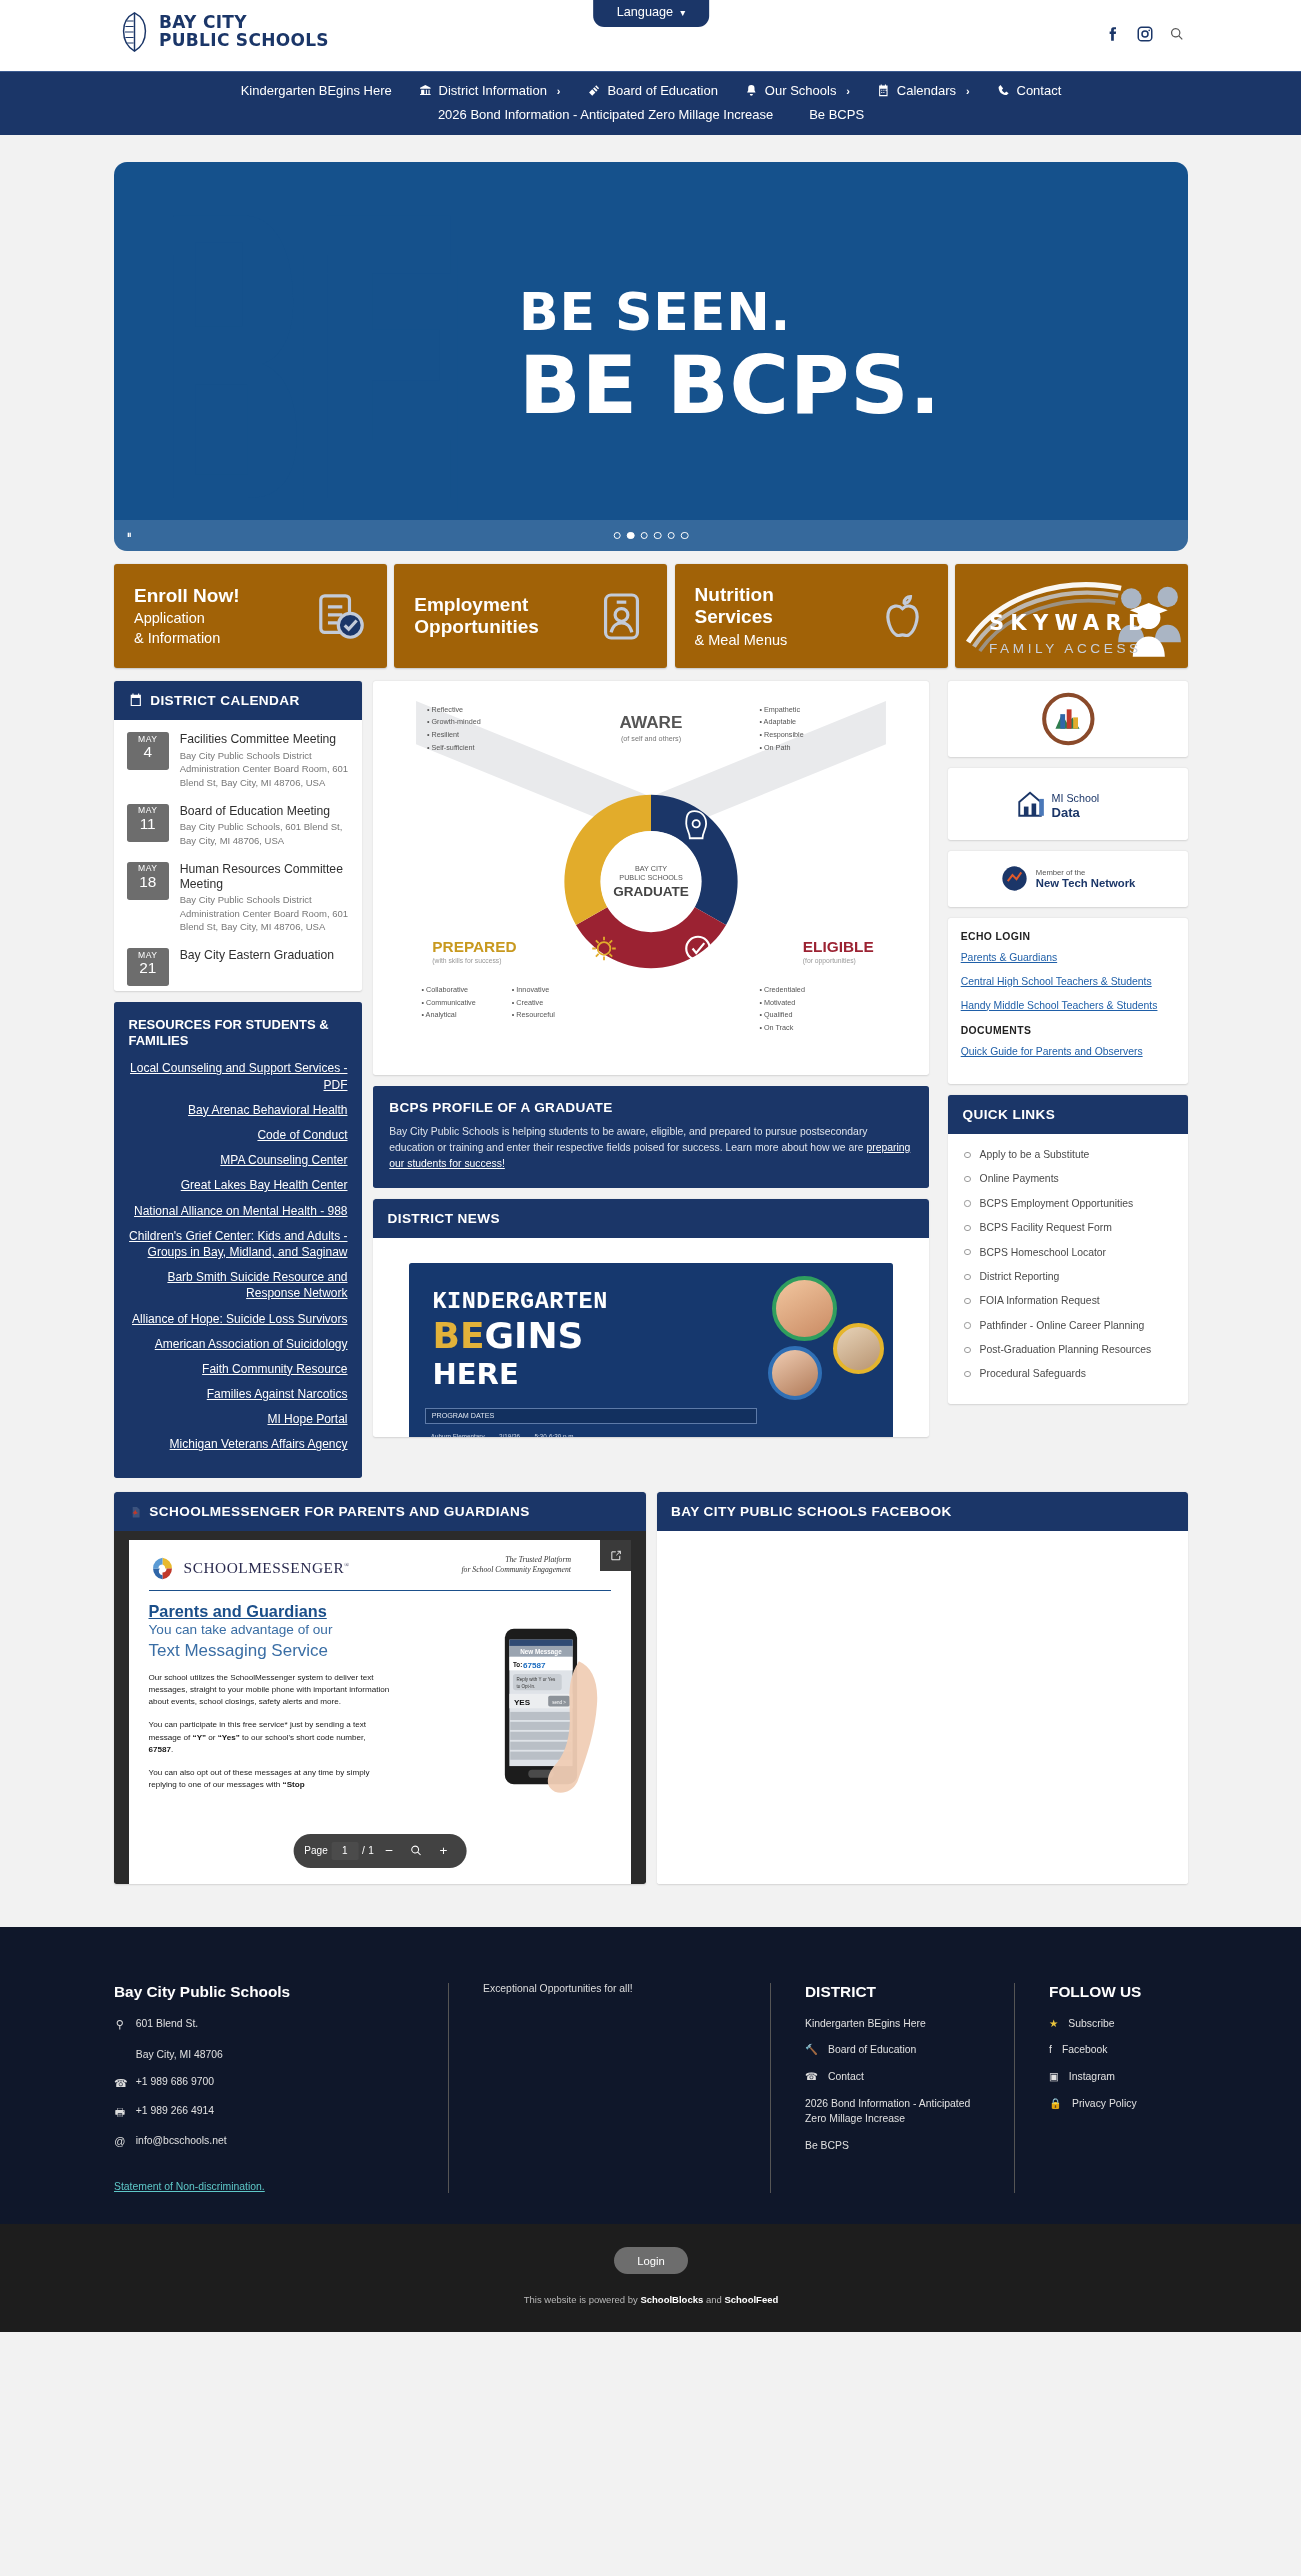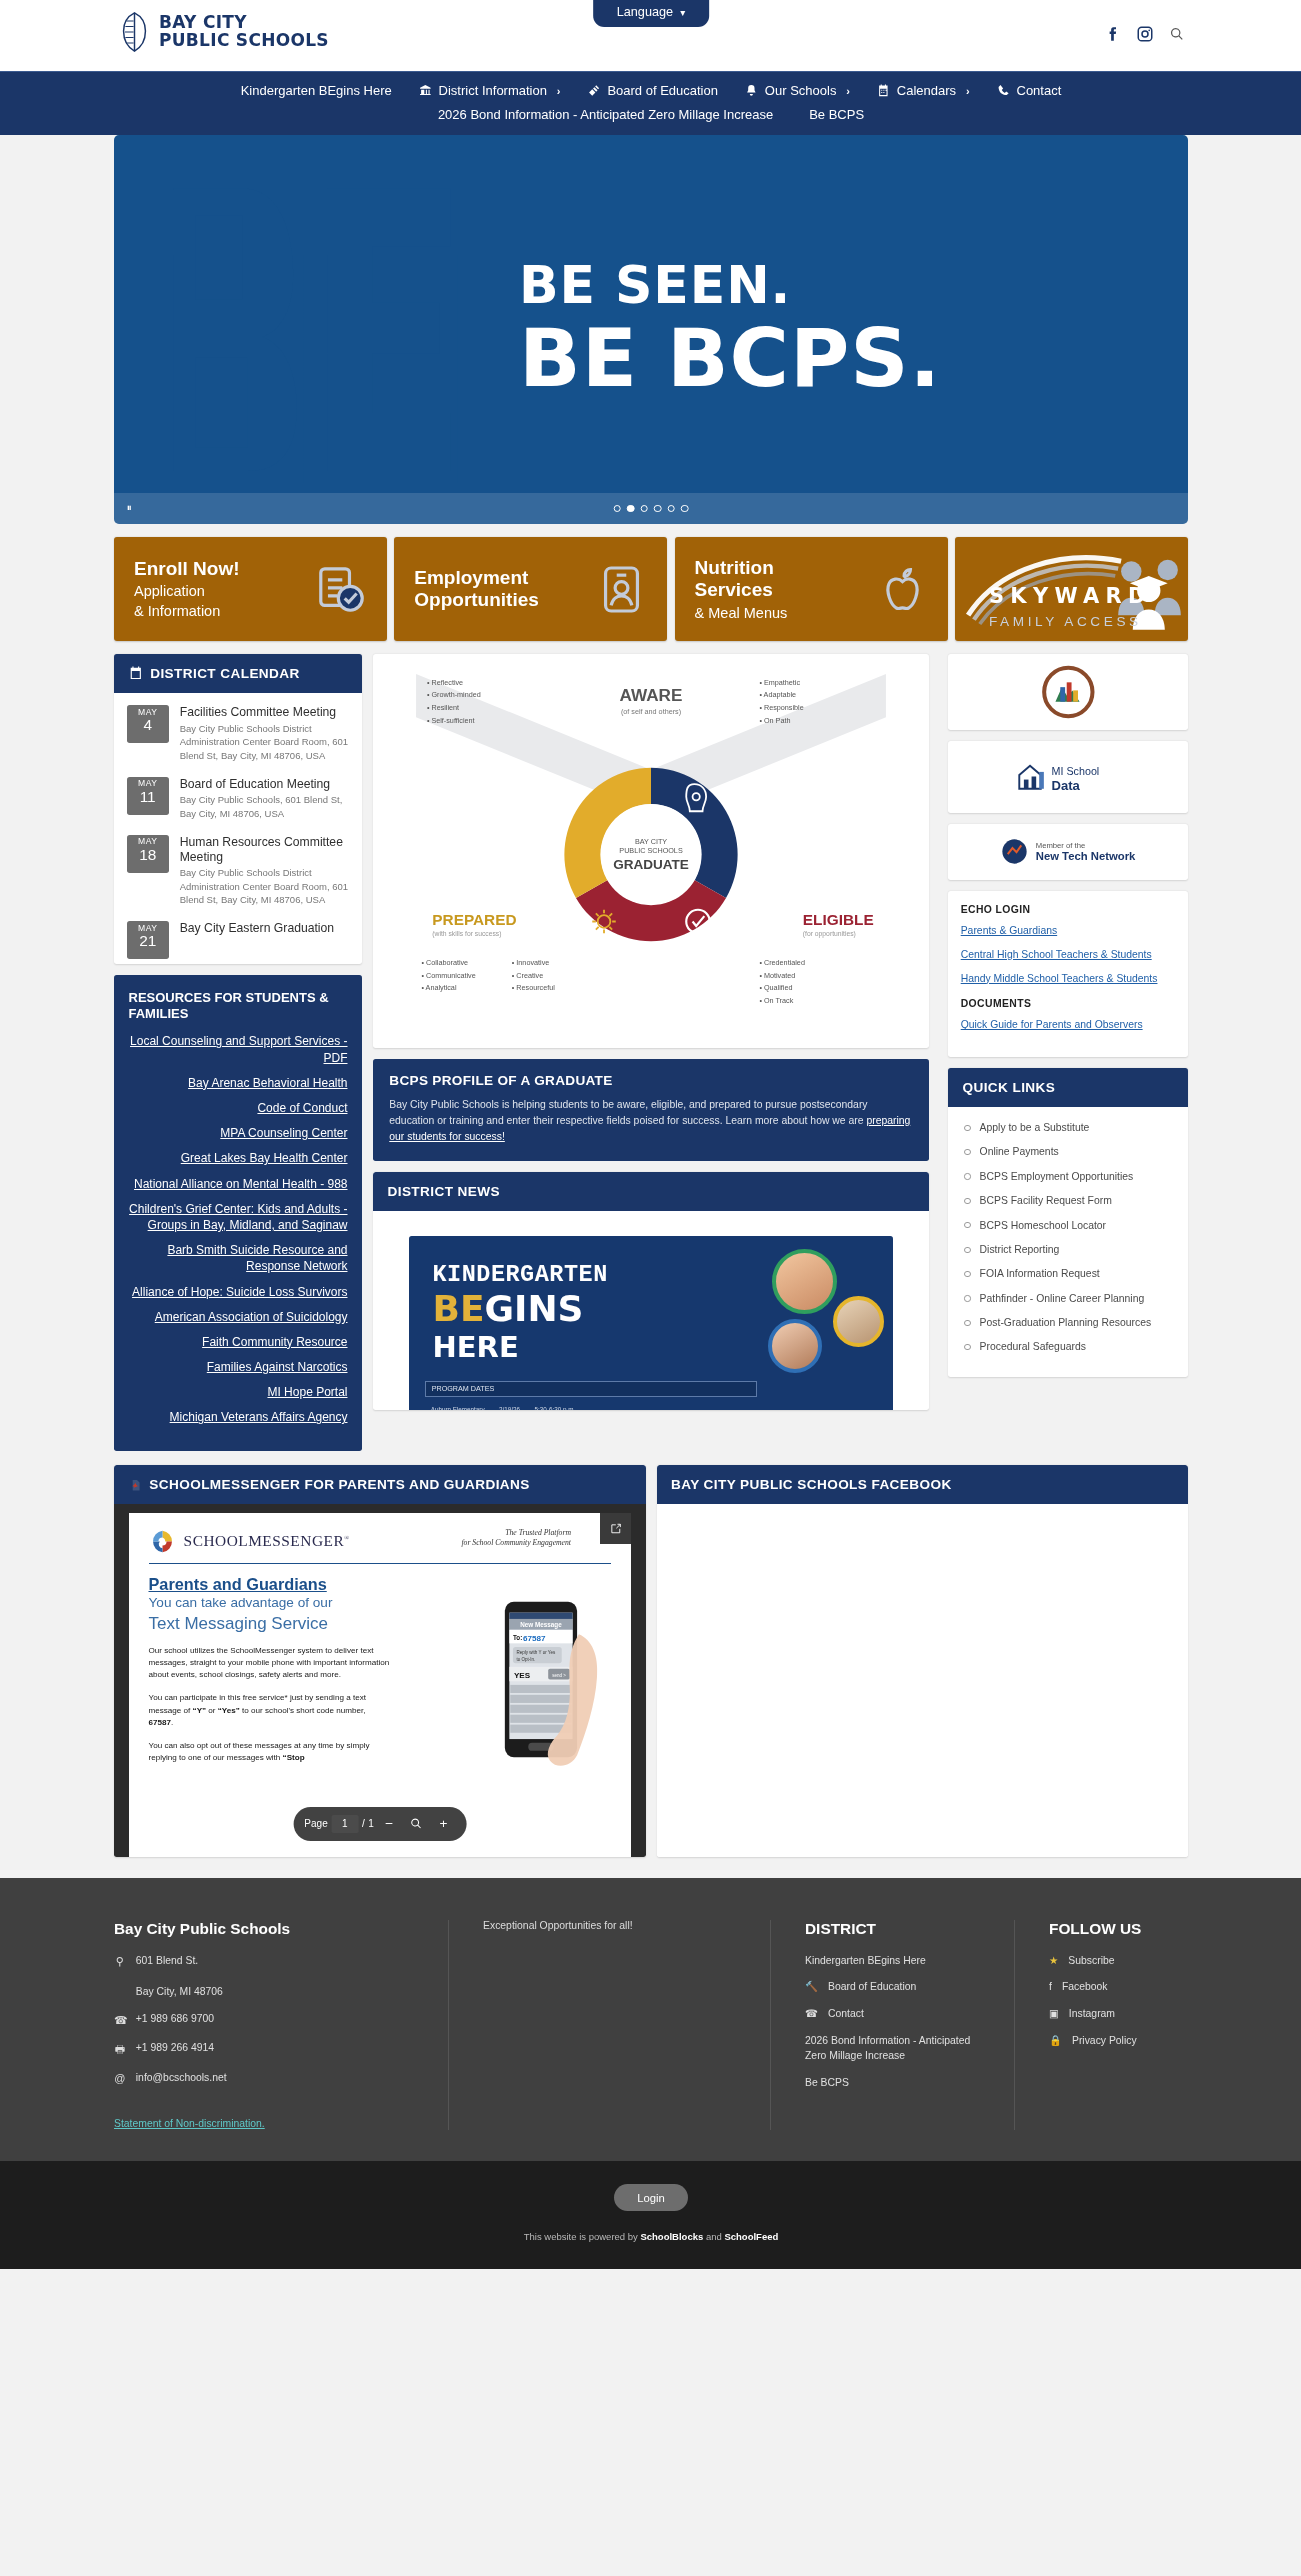--- a/index.html
+++ b/index.html
@@ -72,25 +72,26 @@
   }
   .nav-item .nico { width: 12.7px; height: 12.7px; fill: #fff; flex-shrink: 0; }
   .nav-item .caret { font-size: 11px; font-weight: bold; margin-left: 2.7px; }
 
   
   .page { width: 1302px; padding: 0 0 0 0; }
   .container { width: 1074px; margin: 0 auto; }
 
   
   .hero {
+    margin-top: 27px;
     height: 389px;
     background: #15518c;
     position: relative;
     overflow: hidden;
-    border-radius: 5px;
+    border-radius: 13px;
   }
   .hero-inner { display: flex; height: 100%; align-items: center; }
   .hero-be {
     position: relative;
     width: 316px; height: 307px;
     margin-left: 47px;
     flex-shrink: 0;
   }
   .hero-be .letter {
     position: absolute; top: 0;
@@ -250,21 +251,21 @@
   .pdf-toolbar {
     position:absolute; left:50%; transform: translateX(-50%); bottom: 16.3px;
     background: rgba(40,40,40,.88); border-radius: 20px; height: 34px;
     display:flex; align-items:center; gap: 3.6px; padding: 0 11px; color:#fff; font-size: 10px;
   }
   .pdf-toolbar input { width: 27px; background:#4b4b4b; border:none; color:#fff; font-size:10px; text-align:center; height:18px; border-radius:1.8px;}
   .pdf-toolbar .tb { width: 23.5px; height:23.5px; display:flex;align-items:center;justify-content:center; cursor:pointer; font-size: 13.6px;}
   .fb-body { height: 353px; background:#fff; }
 
   
-  footer { background: #404040; margin-top: 21px; padding: 42px 0 31px 0; }
+  footer { background: #0f172a; margin-top: 43px; padding: 56px 0 31px 0; }
   .fgrid { display:flex; }
   .fcol { padding-right: 25px; }
   .fcol.c1 { width: 334px; }
   .fcol.c2 { width: 322px; border-left: 0.9px solid #555; padding-left: 34px; }
   .fcol.c3 { width: 244px; border-left: 0.9px solid #555; padding-left: 34px; }
   .fcol.c4 { width: 172px; border-left: 0.9px solid #555; padding-left: 34px; }
   .f-title { color:#fff; font-size: 15.4px; font-weight:700; margin-bottom: 14.5px; }
   .f-line { color:#e0e0e0; font-size: 10.4px; line-height: 1.5; display:flex; gap:10px; margin-bottom: 11.8px; align-items:flex-start;}
   .f-line .fi { width: 11.8px; flex-shrink:0; text-align:center; color:#ddd; font-size: 11px; margin-top:0.9px;}
   .f-link { color:#e0e0e0; font-size: 10.4px; line-height:1.45; display:flex; gap:10px; margin-bottom: 11.8px; cursor:pointer; align-items:flex-start;}

